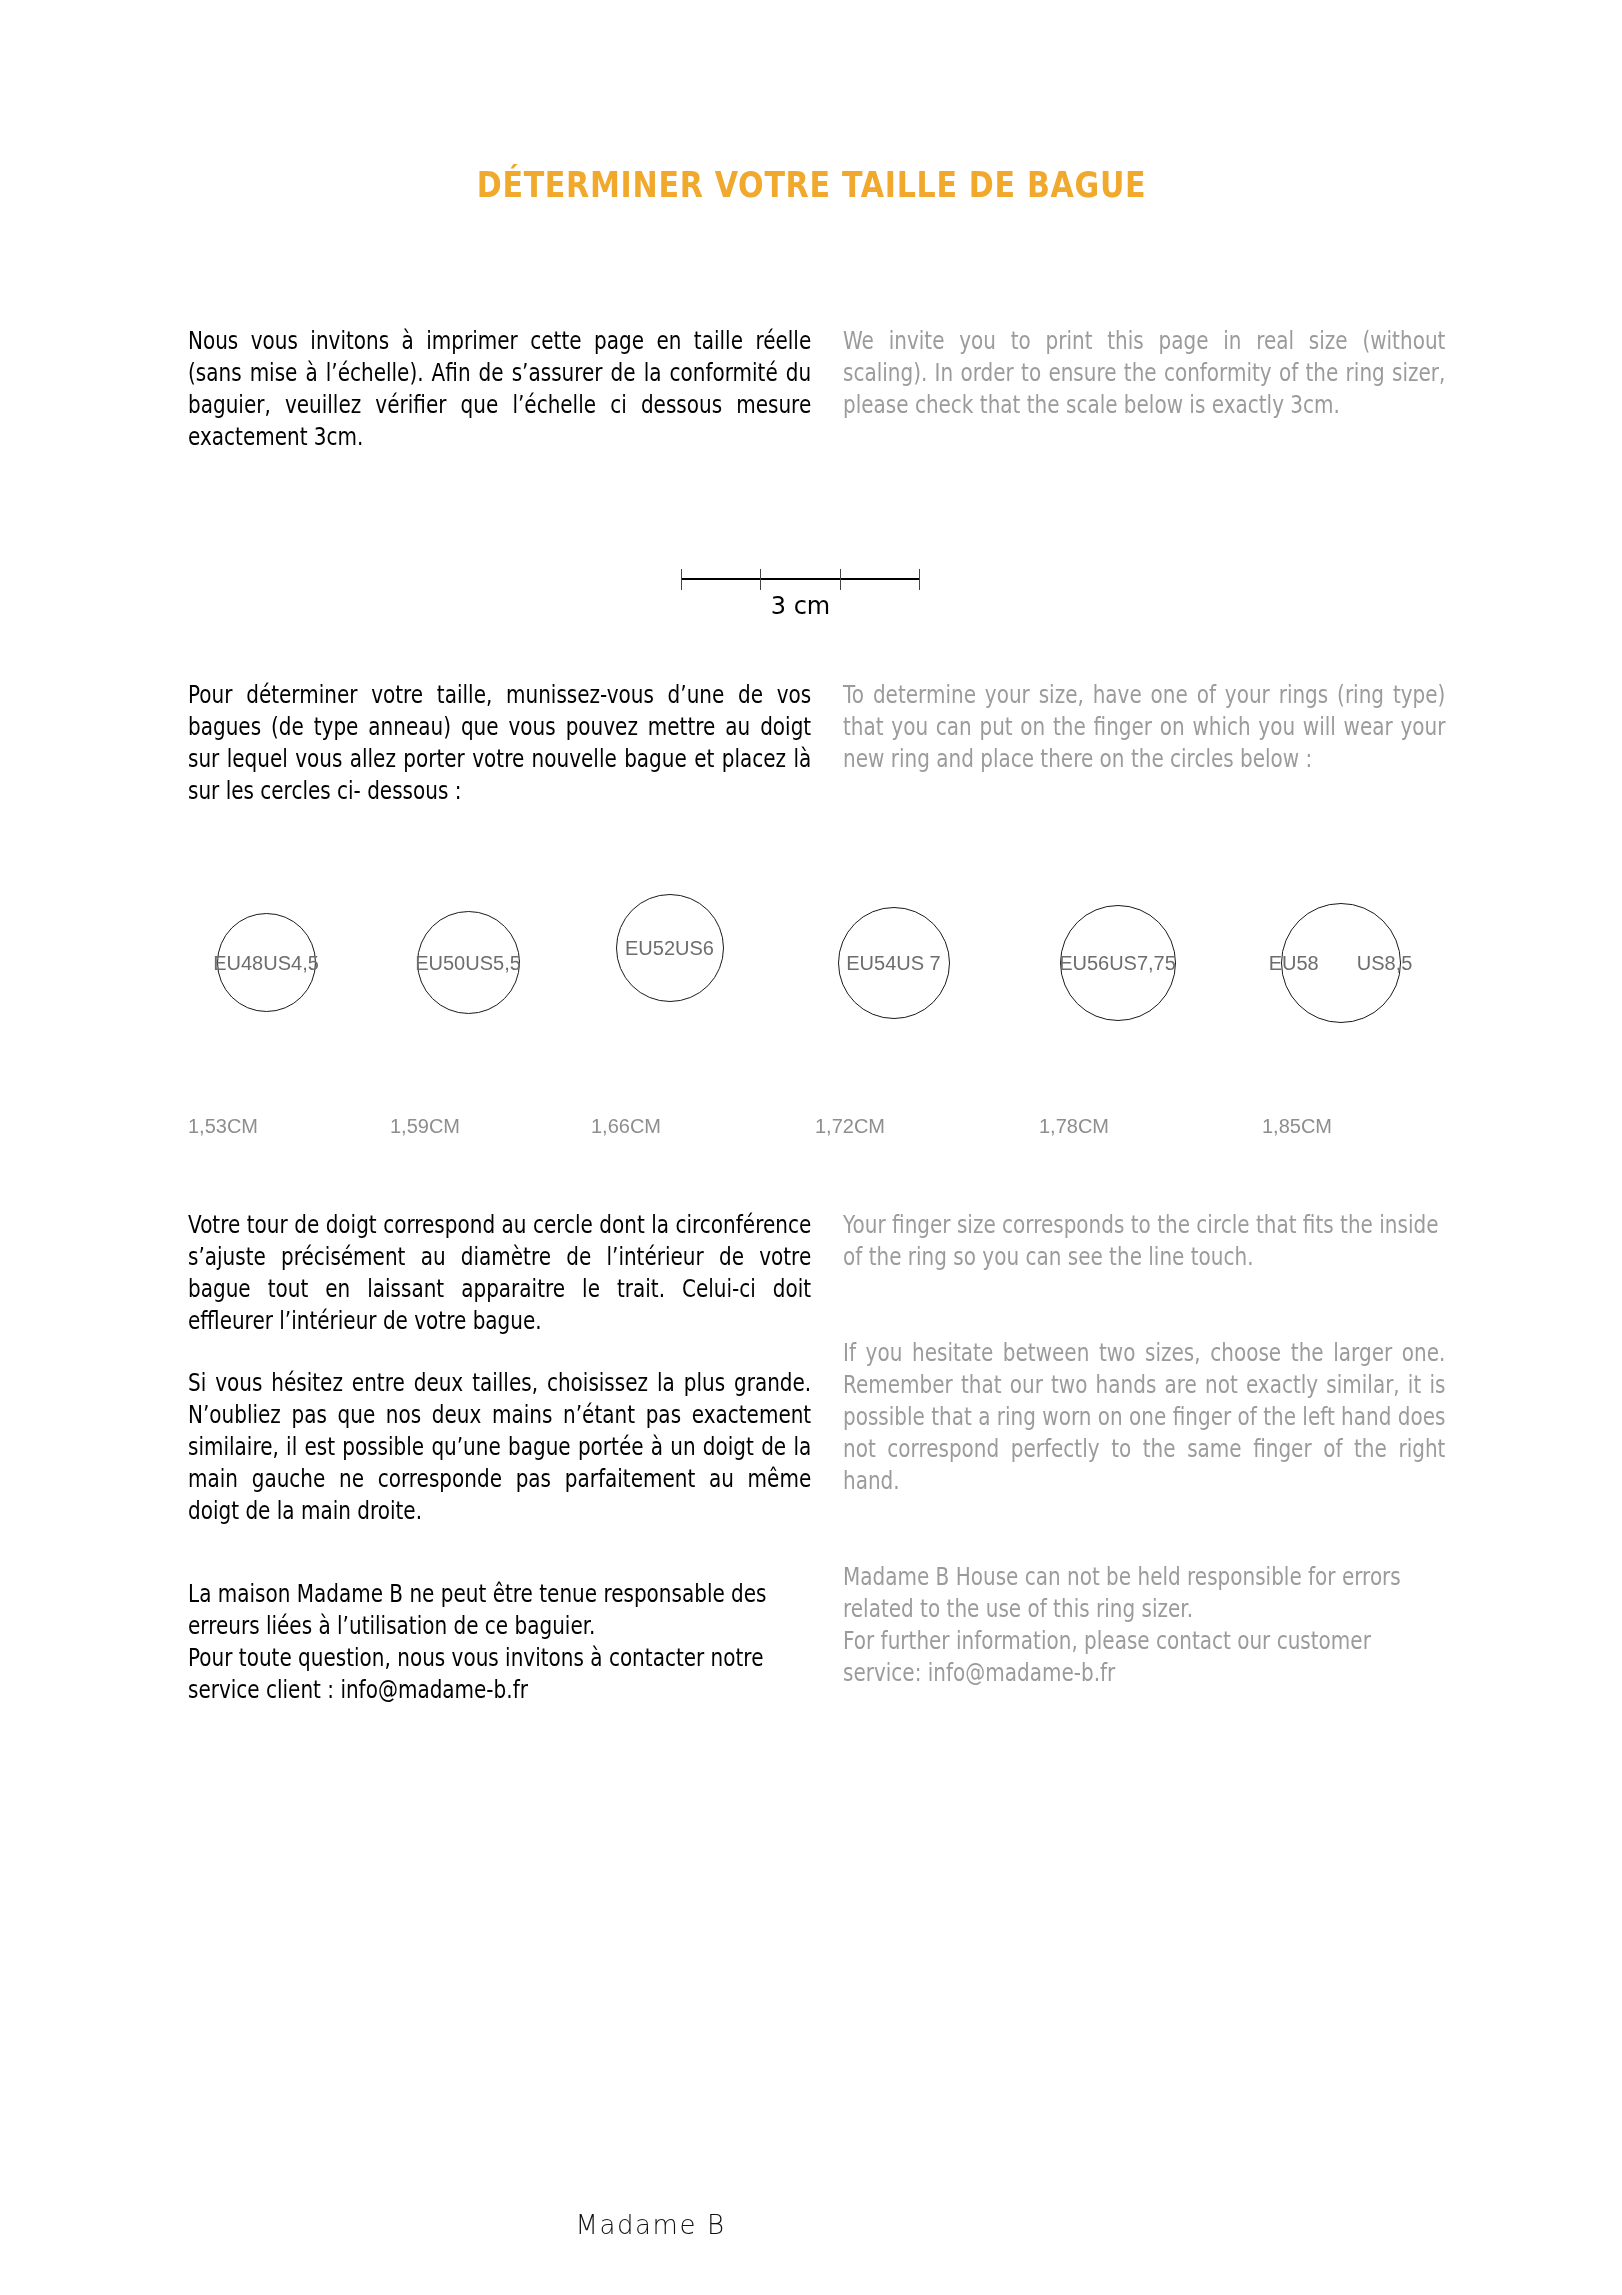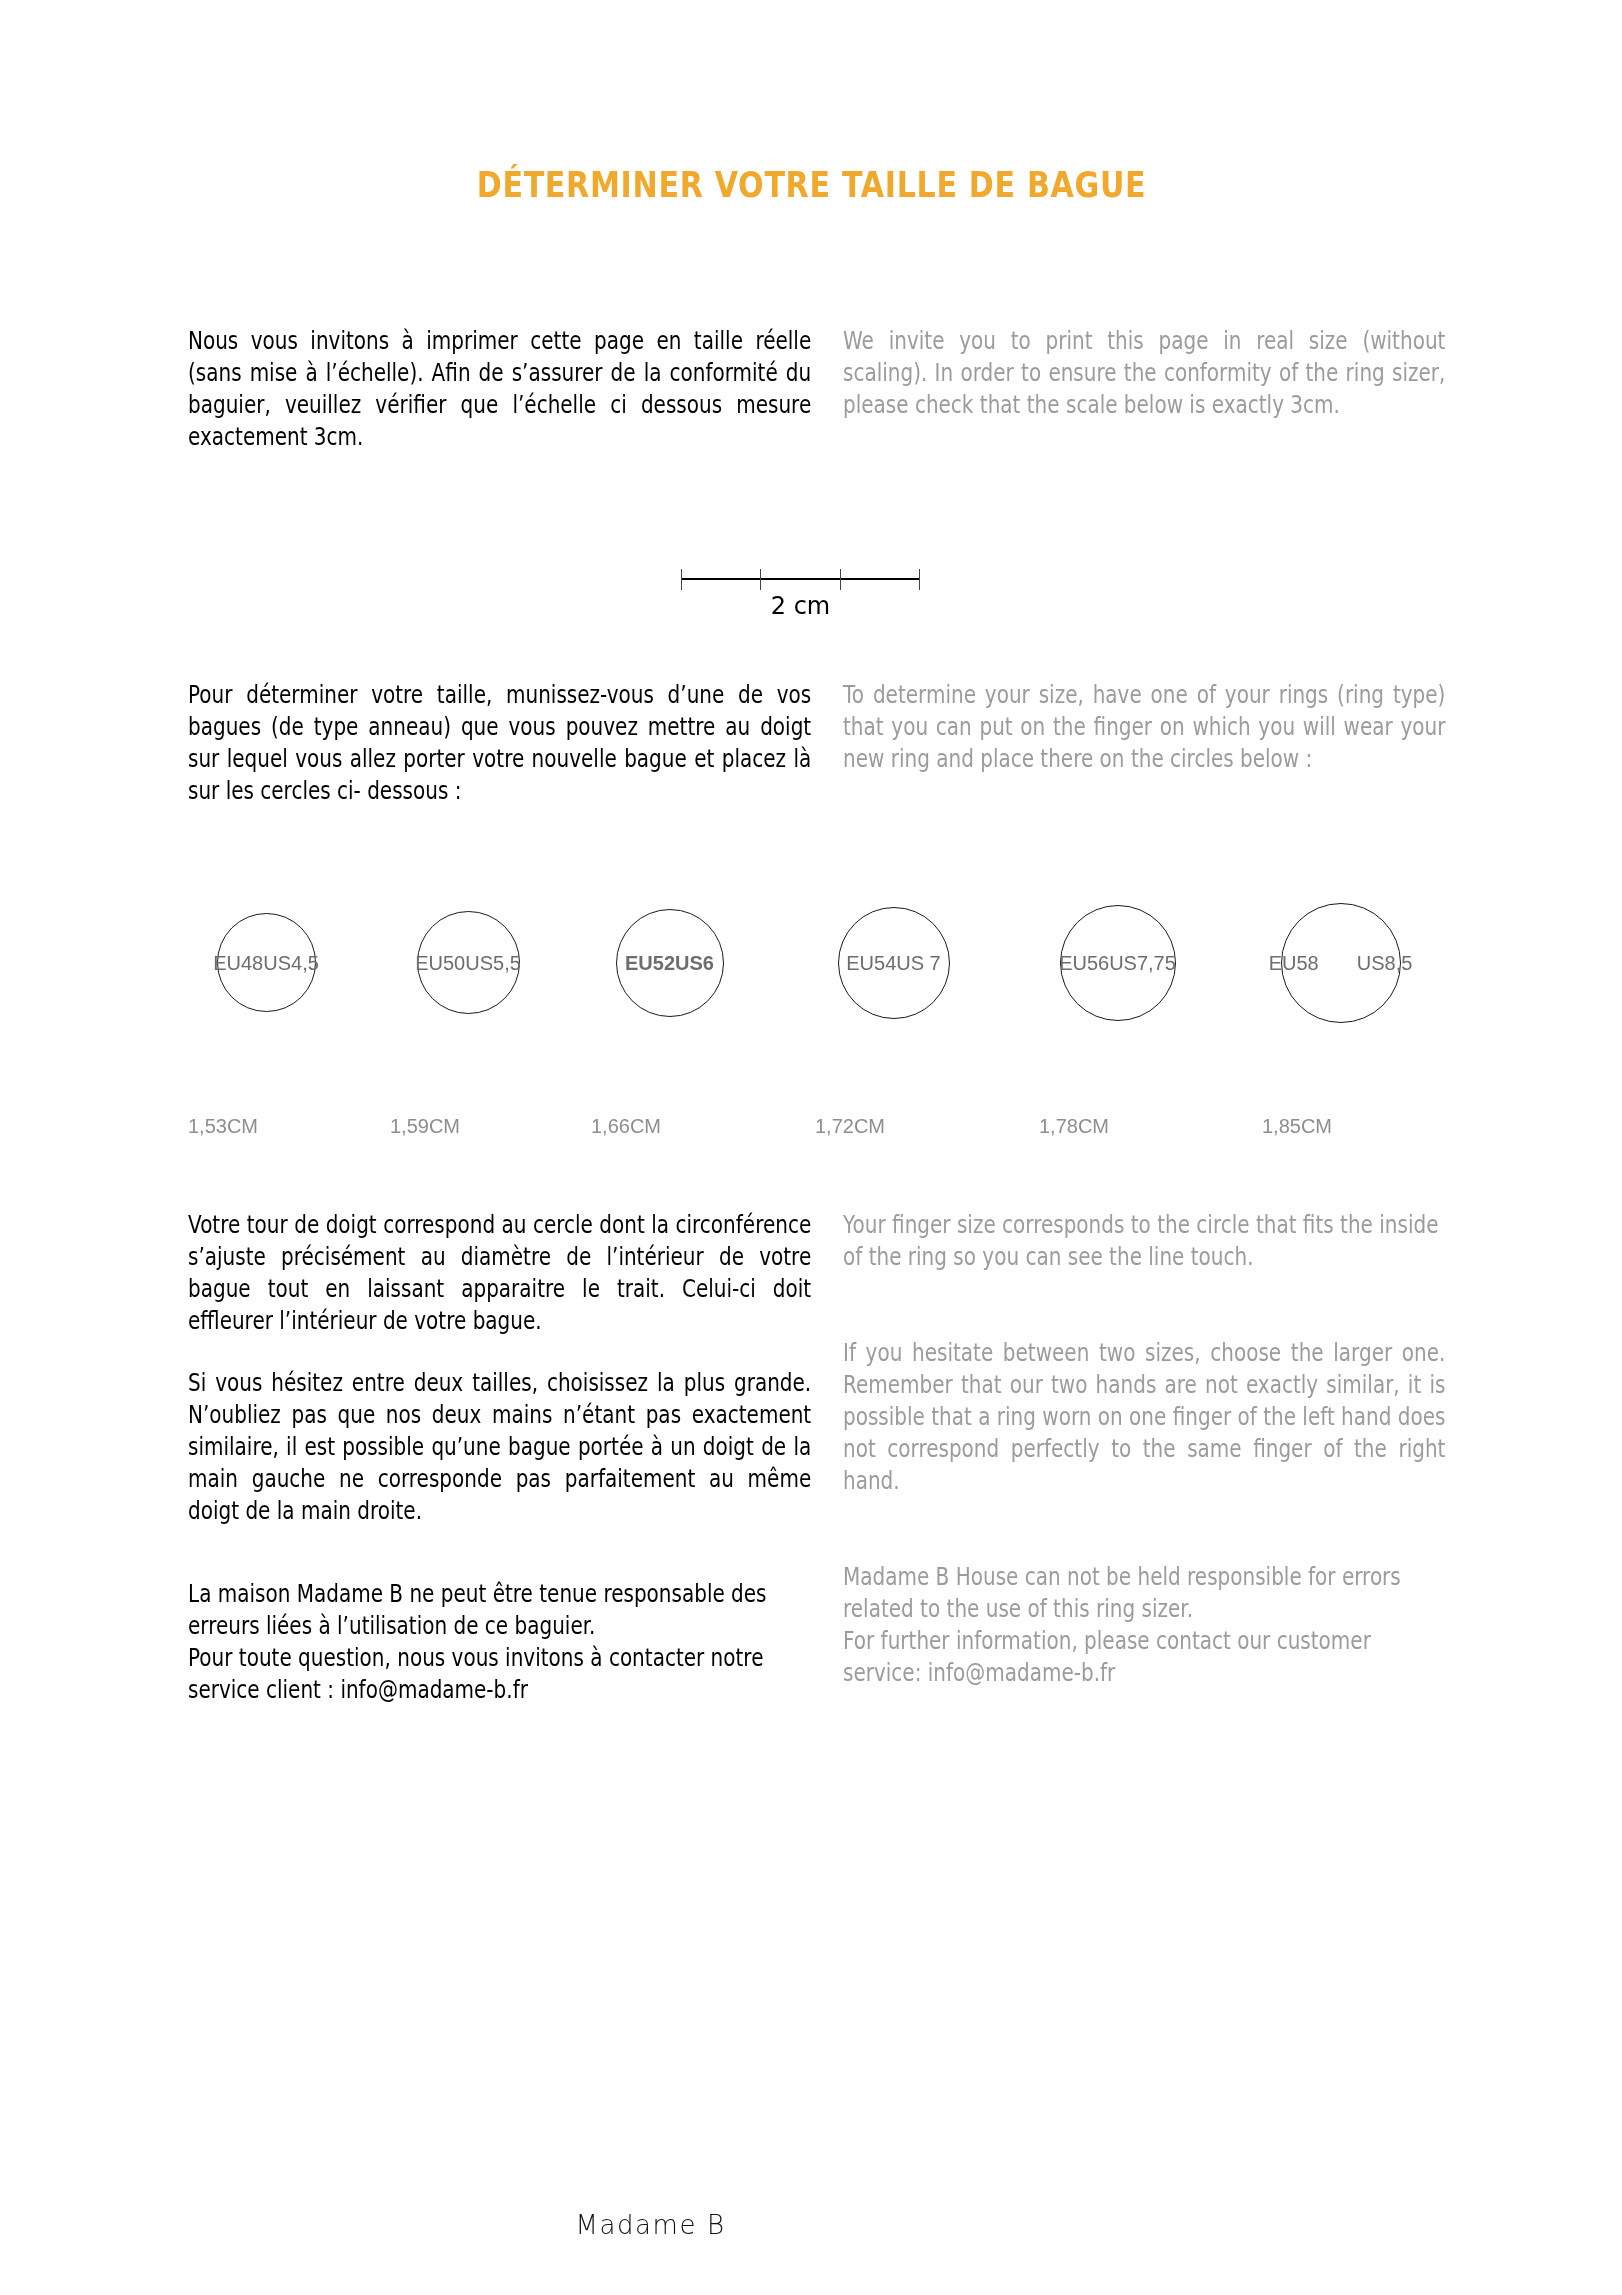--- a/index.html
+++ b/index.html
@@ -181,21 +181,21 @@
     <div class="body-en">We invite you to print this page in real size (without scaling). In order to ensure the conformity of the ring sizer, please check that the scale below is exactly 3cm.</div>
   </div>
 
   <div class="ruler-wrap">
     <div class="ruler-line"></div>
     <div class="tick t0"></div>
     <div class="tick t1"></div>
     <div class="tick t2"></div>
     <div class="tick t3"></div>
   </div>
-  <div class="ruler-label">2 cm</div>
+  <div class="ruler-label">3 cm</div>
 
   <div class="col-fr" style="top:679px;">
     <div class="body-fr">Pour déterminer votre taille, munissez-vous d’une de vos bagues (de type anneau) que vous pouvez mettre au doigt sur lequel vous allez porter votre nouvelle bague et placez là sur les cercles ci- dessous :</div>
   </div>
   <div class="col-en" style="top:679px;">
     <div class="body-en">To determine your size, have one of your rings (ring type) that you can put on the finger on which you will wear your new ring and place there on the circles below :</div>
   </div>
 
   <div class="rings">
     <div class="ring-cell" style="left:0px;">
@@ -206,21 +206,21 @@
       <div class="ring-caption">1,53CM</div>
     </div>
     <div class="ring-cell" style="left:202px;">
       <div class="ring-circle" style="width: 103px; height: 103px; margin-left: -52px; top: 41px;">
         <span>EU50</span>
         <span>US5,5</span>
       </div>
       <div class="ring-caption">1,59CM</div>
     </div>
     <div class="ring-cell" style="left:403px;">
-      <div class="ring-circle" style="width: 108px; height: 108px; margin-left: -54px; top: 39px; font-weight: bold;">
+      <div class="ring-circle" style="width: 108px; height: 108px; margin-left: -54px; top: 24px;">
         <span>EU52</span>
         <span>US6</span>
       </div>
       <div class="ring-caption">1,66CM</div>
     </div>
     <div class="ring-cell" style="left:627px;">
       <div class="ring-circle" style="width: 112px; height: 112px; margin-left: -56px; top: 37px;">
         <span>EU54</span>
         <span>US 7</span>
       </div>

